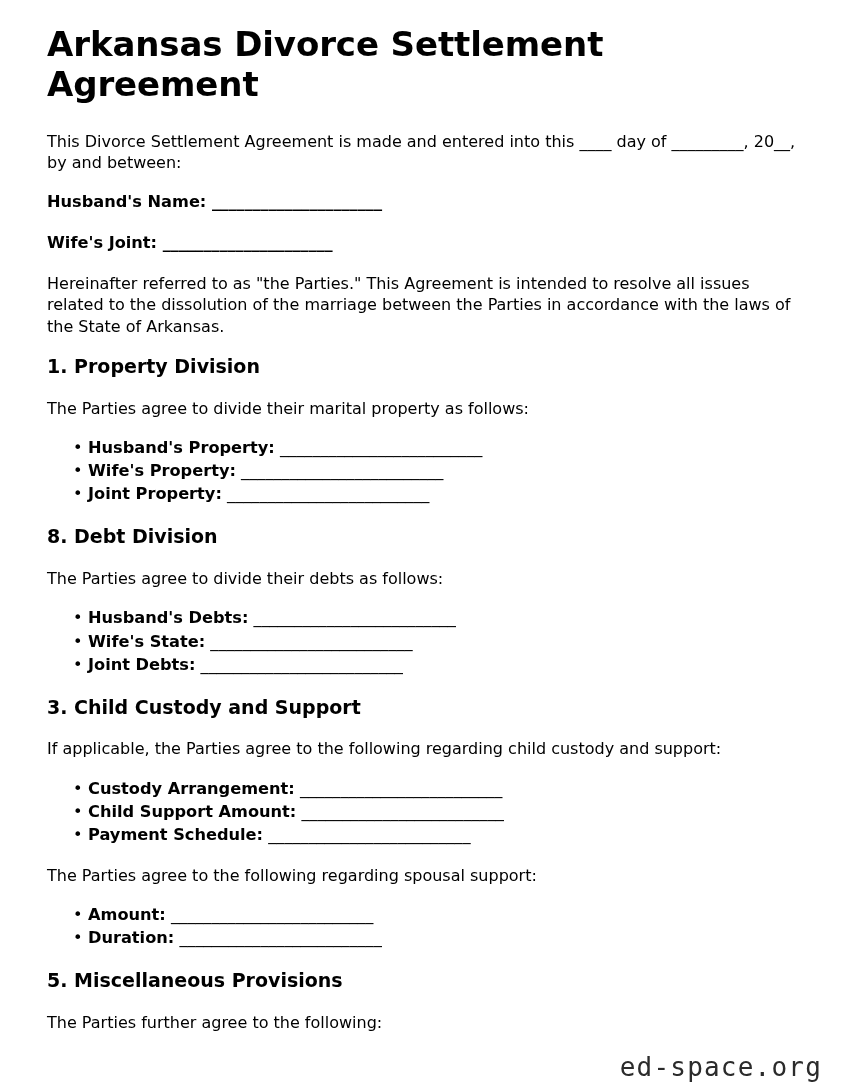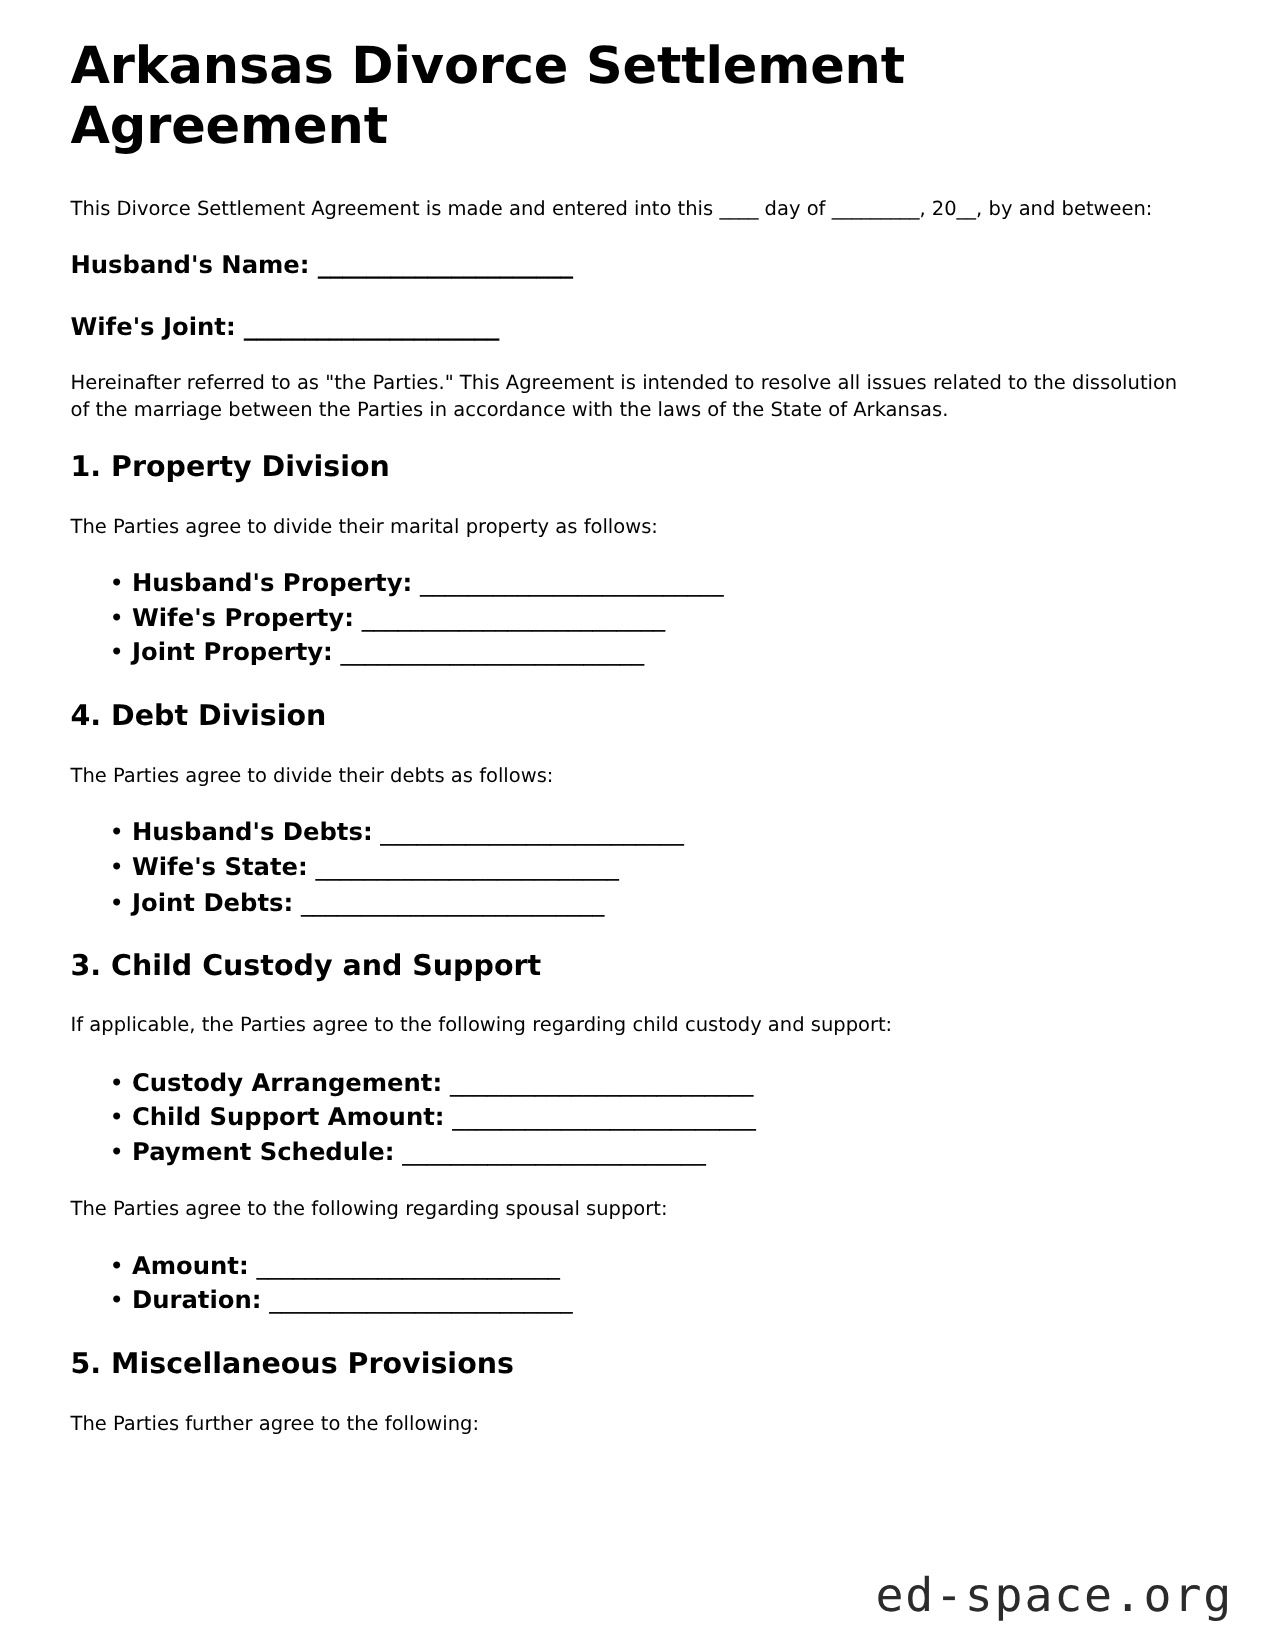--- a/index.html
+++ b/index.html
@@ -27,39 +27,38 @@
   }
   h1.doc-title {
     font-size: 34px;
     line-height: 1.17;
     font-weight: bold;
     letter-spacing: -0.1px;
     margin: 0 0 26px 0;
     max-width: 600px;
   }
   p.para {
-    font-size: 13px;
+    font-size: 16px;
     line-height: 1.34;
     margin: 0 0 18px 0;
     max-width: 750px;
   }
   p.para.tight {
     margin-bottom: 17px;
   }
   .field-line {
     font-size: 16.2px;
     line-height: 1.34;
     font-weight: bold;
     margin: 0 0 19px 0;
   }
   .field-line .blank,
   li .blank {
     font-weight: bold;
     letter-spacing: 0px;
-    font-style: italic;
   }
   h2.section-heading {
     font-size: 19px;
     line-height: 1.3;
     font-weight: bold;
     margin: 0 0 19px 0;
   }
   ul.bullets {
     list-style: none;
     margin: 0 0 19px 0;
@@ -87,21 +86,21 @@
     font-weight: normal;
   }
   .blank {
     white-space: pre;
   }
   .watermark {
     position: absolute;
     right: 22px;
     bottom: 12px;
     font-family: "DejaVu Sans Mono", "Liberation Mono", monospace;
-    font-size: 31px;
+    font-size: 26px;
     letter-spacing: 1.2px;
     color: #2b2b2b;
     line-height: 1;
     white-space: nowrap;
   }
 </style>
 </head>
 <body>
 
 <div class="page">
@@ -135,21 +134,21 @@
       <span class="lbl">Wife's Property:</span>
       <span class="rest blank">_________________________</span>
     </li>
     <li>
       <span class="dot">•</span>
       <span class="lbl">Joint Property:</span>
       <span class="rest blank">_________________________</span>
     </li>
   </ul>
 
-  <h2 class="section-heading">4. Debt Division</h2>
+  <h2 class="section-heading">8. Debt Division</h2>
   <p class="para">The Parties agree to divide their debts as follows:</p>
   <ul class="bullets">
     <li>
       <span class="dot">•</span>
       <span class="lbl">Husband's Debts:</span>
       <span class="rest blank">_________________________</span>
     </li>
     <li>
       <span class="dot">•</span>
       <span class="lbl">Wife's State:</span>

